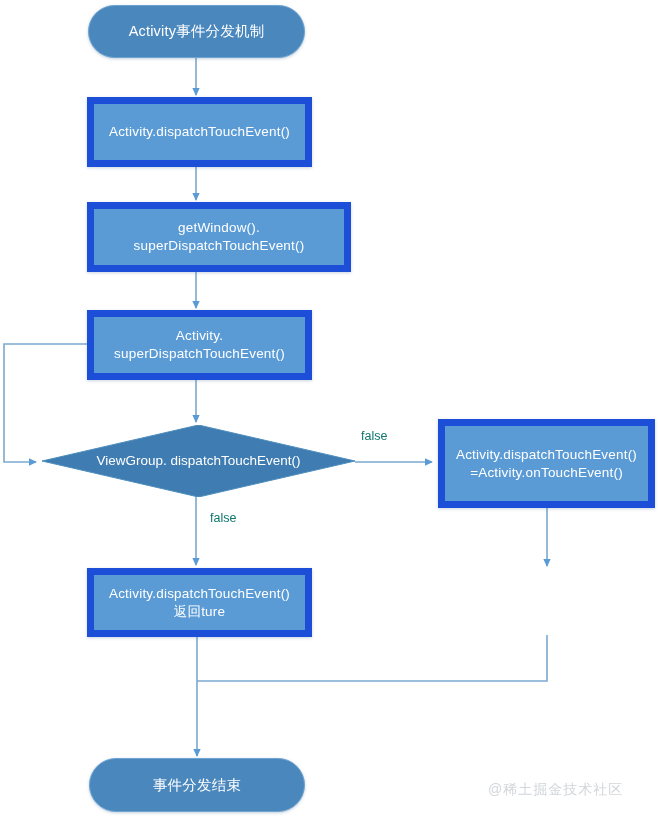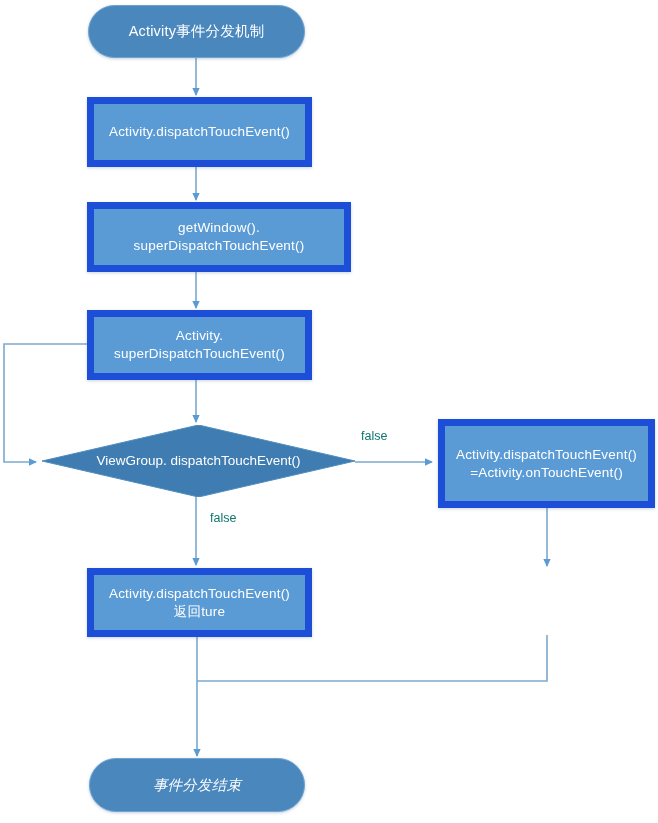--- a/index.html
+++ b/index.html
@@ -184,20 +184,21 @@
   </div>
 
   <div class="node process" style="left:87px; top:568px; width:225px; height:69px;">
     <span class="txt">
       <span class="line">Activity.dispatchTouchEvent()</span>
       <span class="line">返回ture</span>
     </span>
   </div>
 
 
-  <div class="node terminator" style="left:89px; top:758px; width:216px; height:54px;font-style:italic;">
+  <div class="node terminator" style="left:89px; top:758px; width:216px; height:54px;">
     <span class="txt">
       <span class="line">事件分发结束</span>
     </span>
   </div>
 
+  <div class="watermark" style="left:488px; top:781px;">@稀土掘金技术社区</div>
 
 </div>
 
 </body></html>

